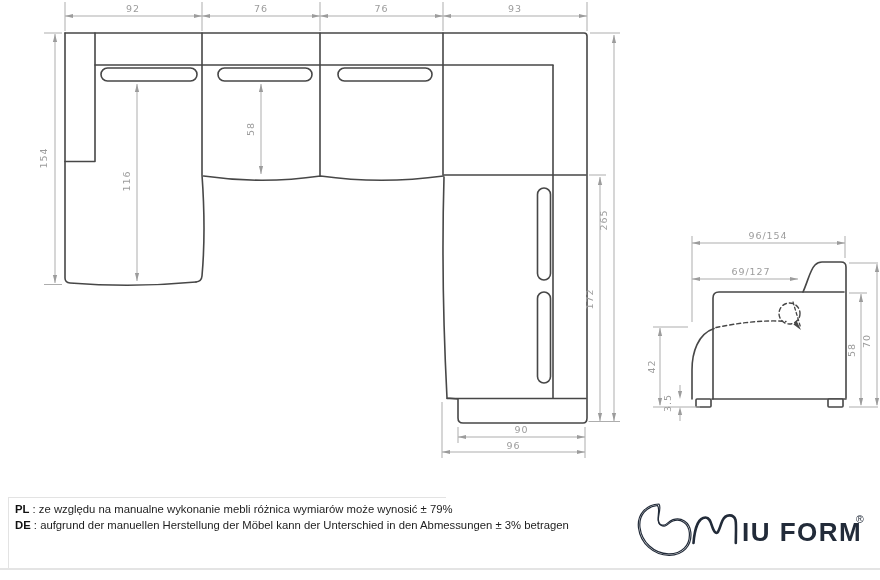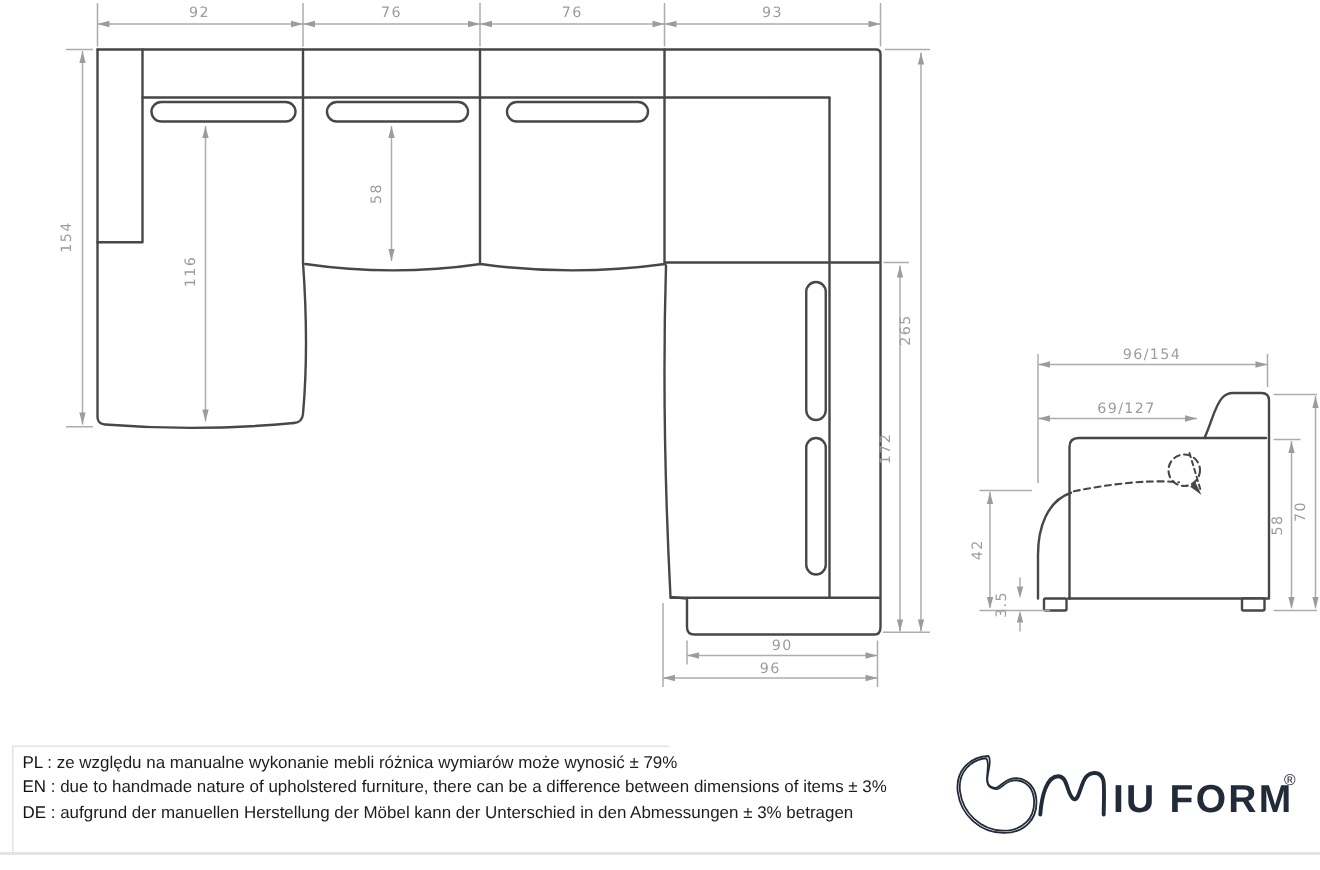--- a/index.html
+++ b/index.html
@@ -4,21 +4,21 @@
 <style>
   html,body{margin:0;padding:0;background:#fff;}
   .stage{position:relative;width:880px;height:580px;background:#ffffff;overflow:hidden;
          font-family:"Liberation Sans",sans-serif;}
   .stage svg{position:absolute;left:0;top:0;}
   .dim-txt{fill:#9c9c9c;font-size:9.5px;letter-spacing:0.9px;font-family:"DejaVu Sans",sans-serif;}
   .note-panel{position:absolute;left:8px;top:497px;width:438px;height:71px;
               border-top:1px solid #e3e3e3;border-left:1px solid #e3e3e3;box-sizing:border-box;
               padding:3px 0 0 6px;}
   .note-line{font-size:11.3px;line-height:16.4px;color:#1d1d1d;white-space:nowrap;}
-  .note-line b{font-weight:normal;color:#111;}
+  .note-line b{font-weight:bold;color:#111;}
   .sep{white-space:pre;}
   .bottom-rule{position:absolute;left:0;top:568px;width:880px;height:2px;background:#e4e4e4;}
 </style>
 </head>
 <body>
 
 <div class="stage">
 
 <svg viewBox="0 0 880 580" width="880" height="580">
 
@@ -134,18 +134,17 @@
     <text x="742" y="541" font-size="26" letter-spacing="1.5" fill="#222b39" font-family="Liberation Sans, sans-serif">
       <tspan font-weight="600">IU</tspan>
       <tspan font-weight="800">FORM</tspan>
     </text>
     <text x="856" y="523" font-size="10.5" fill="#222b39" font-family="Liberation Sans, sans-serif">®</text>
   </g>
 </svg>
 
   <div class="note-panel">
     <div class="note-line"><b>PL</b><span class="sep"> : </span><span>ze względu na manualne wykonanie mebli różnica wymiarów może wynosić ± 79%</span></div>
-    <div class="note-line"><b>EN</b><span class="sep"> : </span><span>due to handmade nature of upholstered furniture, there can be a difference between dimensions of items ± 3%</span></div>
     <div class="note-line"><b>DE</b><span class="sep"> : </span><span>aufgrund der manuellen Herstellung der Möbel kann der Unterschied in den Abmessungen ± 3% betragen</span></div>
   </div>
   <div class="bottom-rule"></div>
 
 </div>
 
 </body></html>

